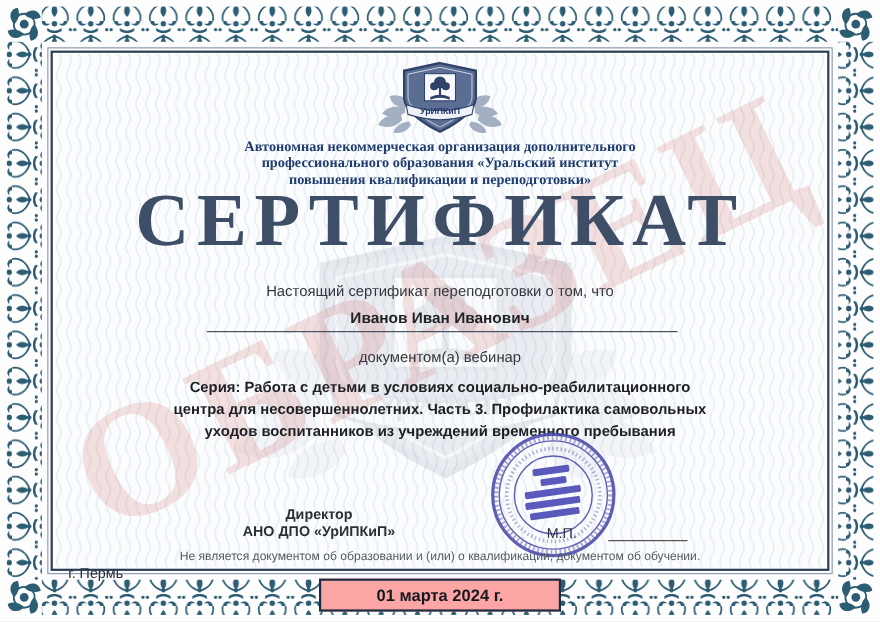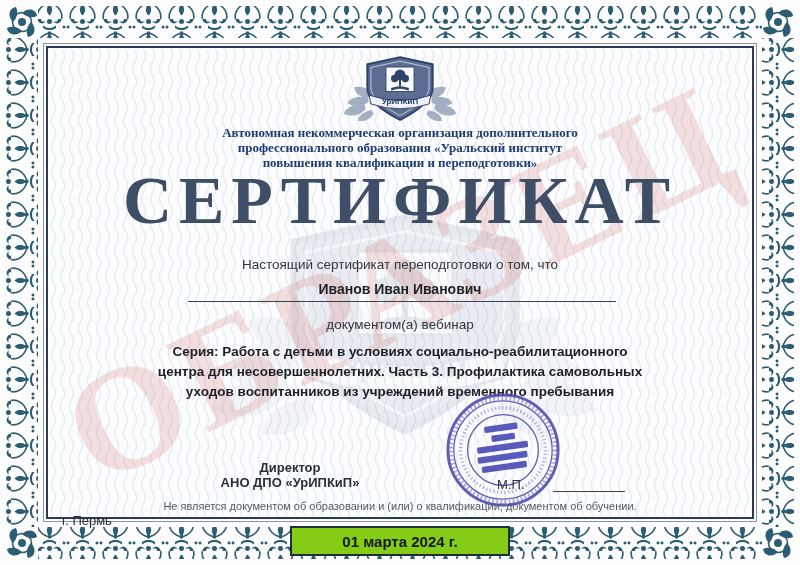--- a/index.html
+++ b/index.html
@@ -41,21 +41,21 @@
   .action{top:317px;font-size:13.5px;color:#33363c;}
   .course{top:342px;font-size:13.5px;font-weight:bold;line-height:20px;color:#1d1f24;}
   .stamp-svg{position:absolute;left:444px;top:391px;width:118px;height:118px;opacity:.88;}
   .director{left:200px;top:460px;width:180px;text-align:center;font-size:13px;line-height:15px;font-weight:bold;}
   .city{left:62px;top:477px;font-size:13px;margin-top:36px;}
   .mp{left:497px;top:477px;font-size:13px;z-index:4;text-align:center;}
   .sigline{left:553px;top:491px;width:72px;border-top:1.5px solid #444;}
   .disclaimer{top:500px;font-size:11px;color:#555b63;}
   .date-box{
     position:absolute;left:290px;top:526px;width:220px;height:30px;z-index:5;
-    background:#84cc16;border:2px solid #202c42;display:flex;align-items:center;justify-content:center;
+    background:#fca5a5;border:2px solid #202c42;display:flex;align-items:center;justify-content:center;
     font-size:15px;font-weight:bold;color:#15181f;box-sizing:border-box;
   }
   .crest-text{font-family:"Liberation Sans", sans-serif;font-size:9px;font-weight:bold;
               fill:#223a66;}
 </style>
 </head>
 <body>
 
 <div class="page">
 

